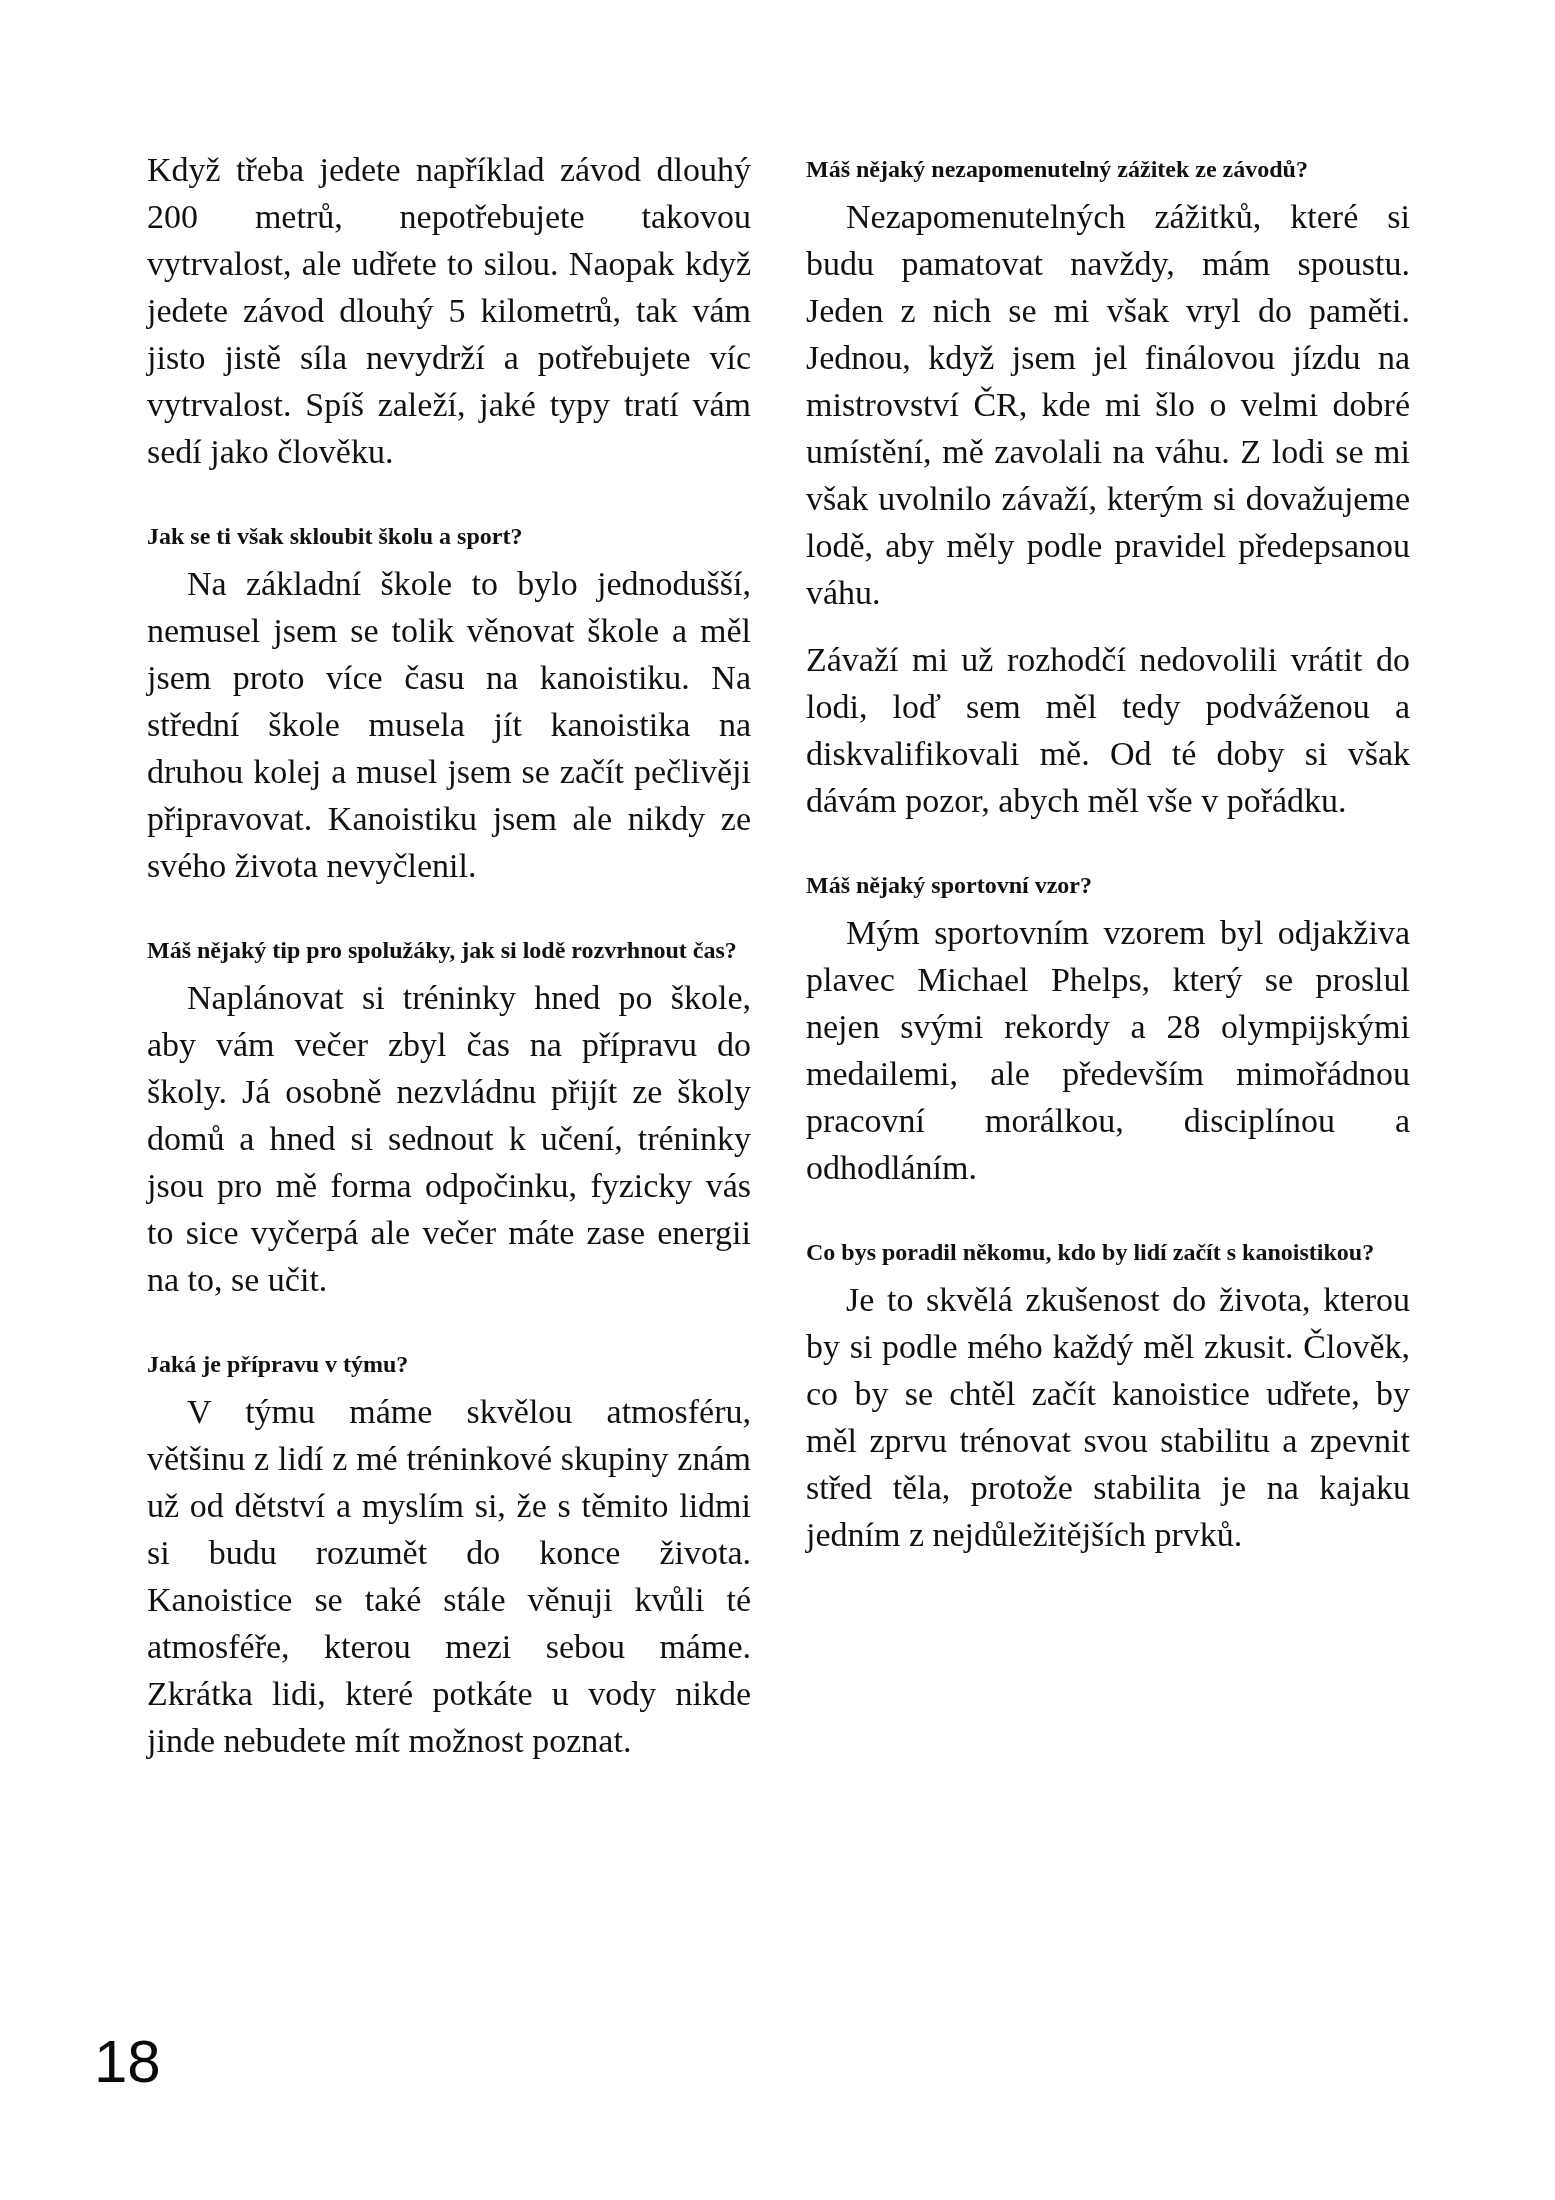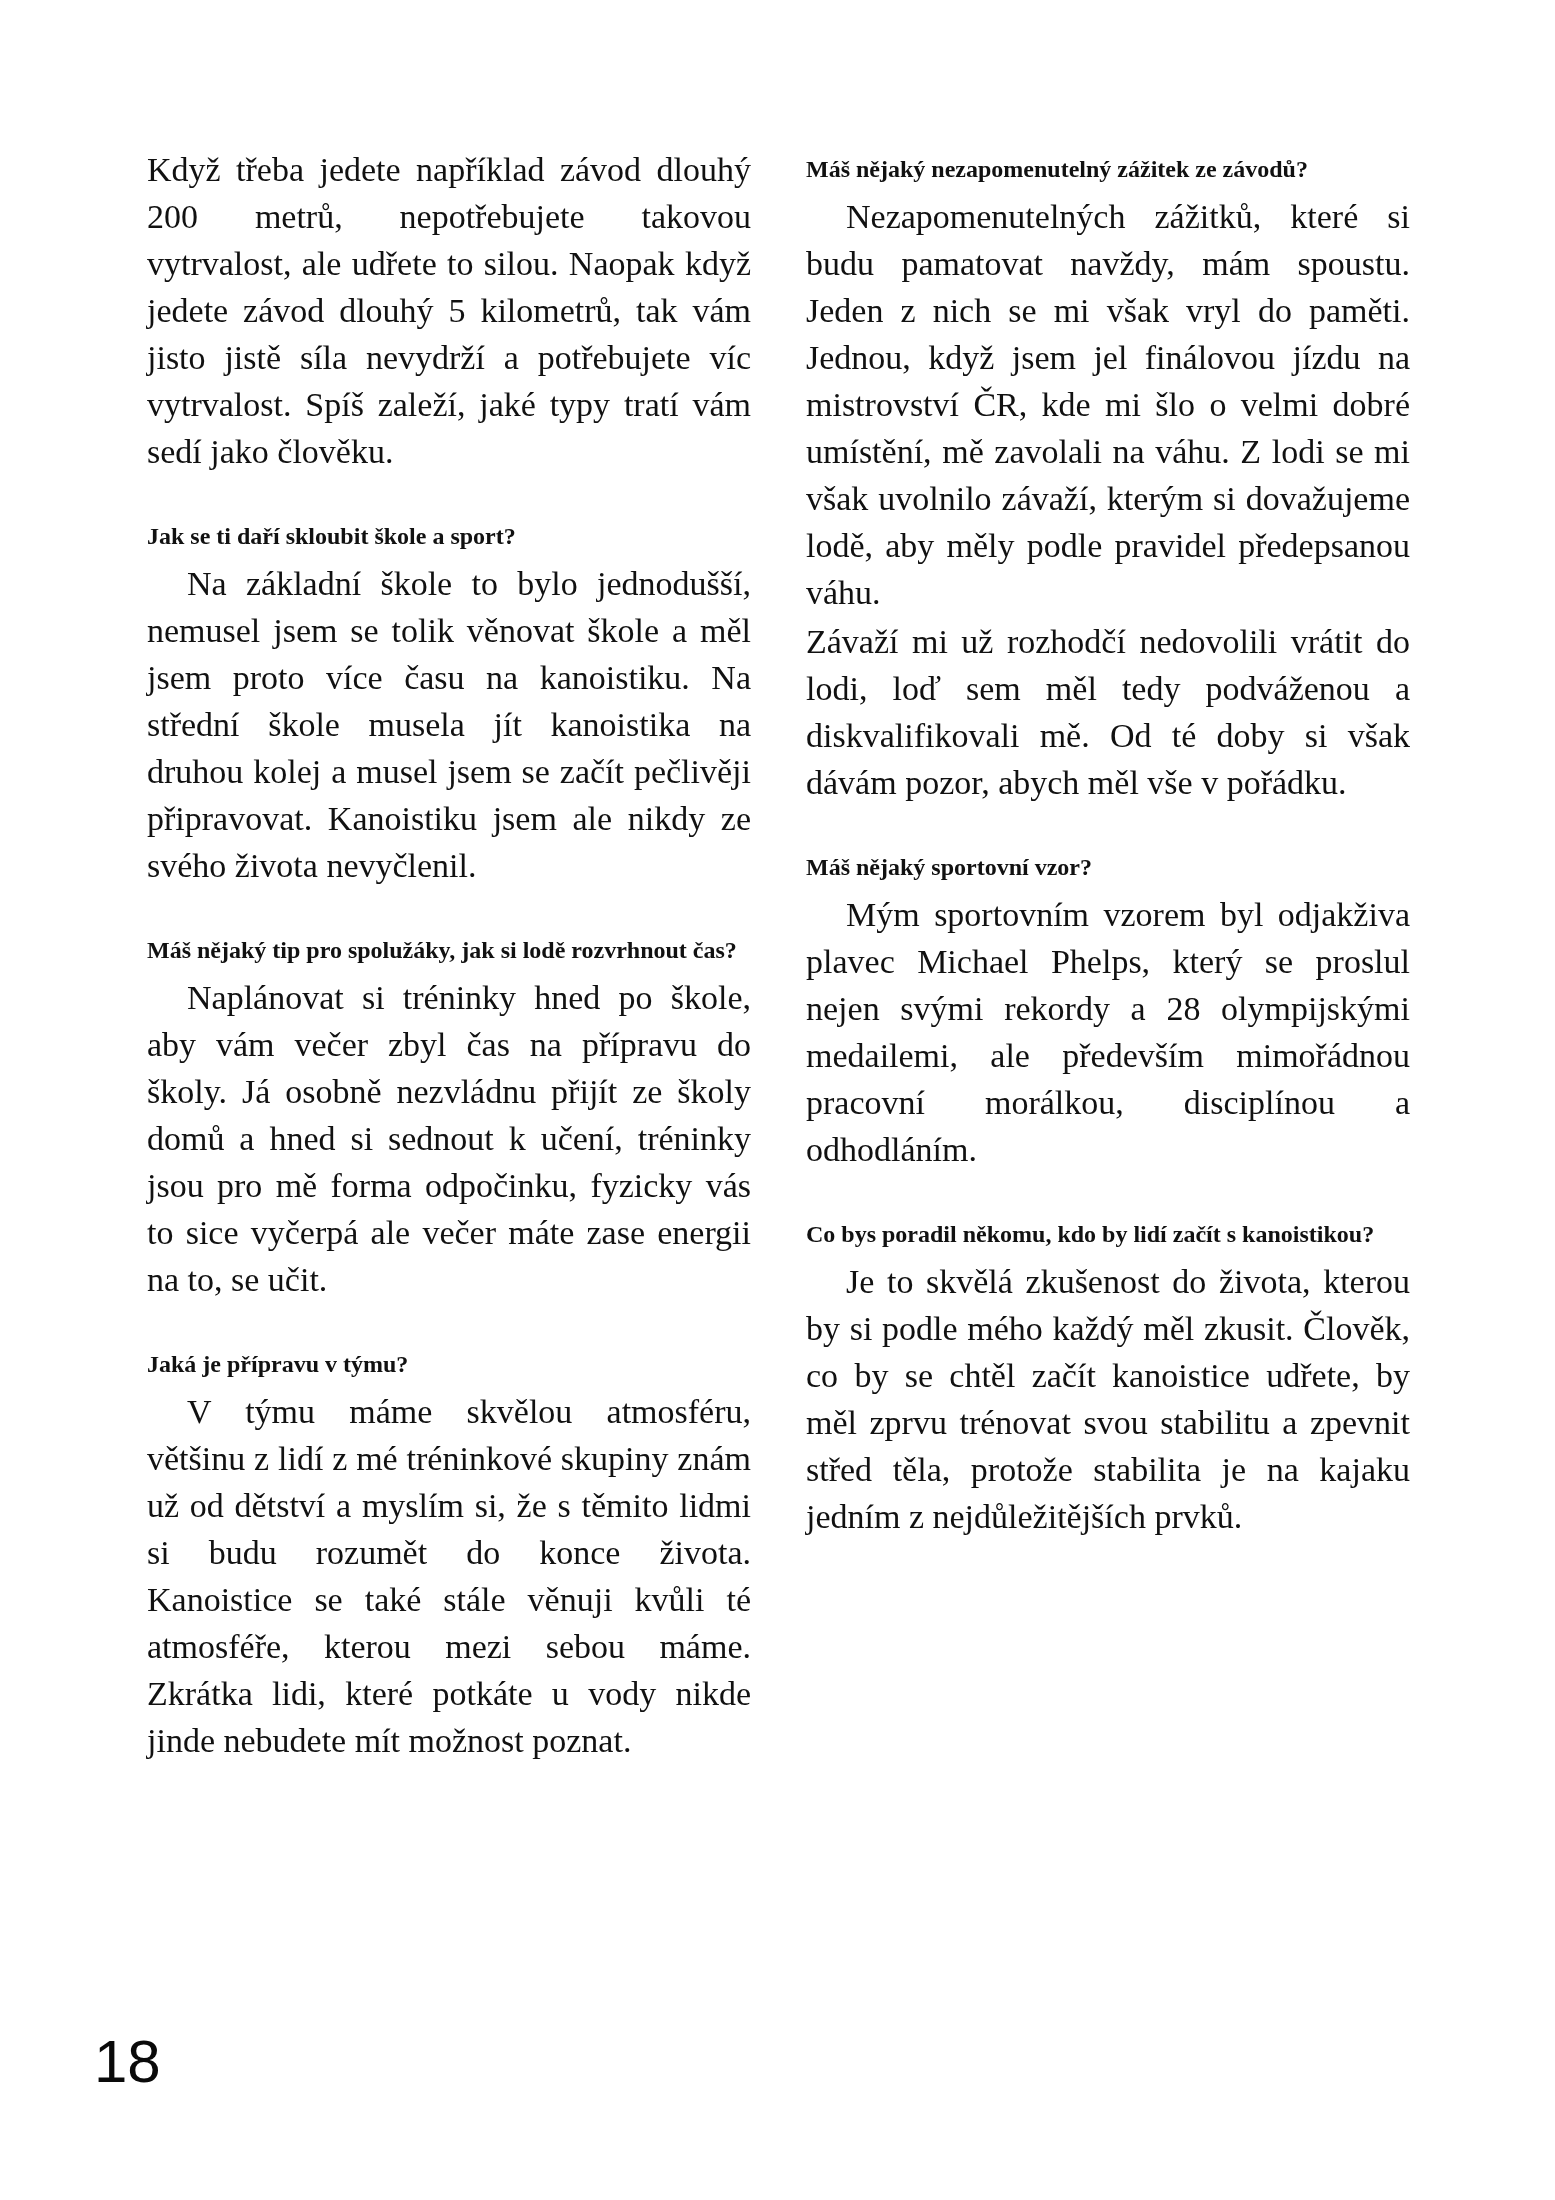--- a/index.html
+++ b/index.html
@@ -36,21 +36,21 @@
     font-size: 34px;
     line-height: 47px;
     text-align: justify;
     text-justify: inter-word;
     hyphens: none;
   }
   .para.indent {
     text-indent: 40px;
   }
   .para.spaced {
-    margin-top: 2px;
+    margin-top: 20px;
   }
   .heading {
     margin: 38px 0 0 0;
     font-size: 24px;
     line-height: 47px;
     font-weight: 700;
     text-align: justify;
     text-justify: inter-word;
   }
   .heading.first {
@@ -70,21 +70,21 @@
 </head>
 <body>
 
 <main class="page">
 
   <section class="columns">
 
     <div class="col">
       <p class="para">Když třeba jedete například závod dlouhý 200 metrů, nepotřebujete takovou vytrvalost, ale udřete to silou. Naopak když jedete závod dlouhý 5 kilometrů, tak vám jisto jistě síla nevydrží a potřebujete víc vytrvalost. Spíš zaleží, jaké typy tratí vám sedí jako člověku.</p>
 
-      <h2 class="heading">Jak se ti daří skloubit škole a sport?</h2>
+      <h2 class="heading">Jak se ti však skloubit školu a sport?</h2>
 
       <p class="para indent">Na základní škole to bylo jednodušší, nemusel jsem se tolik věnovat škole a měl jsem proto více času na kanoistiku. Na střední škole musela jít kanoistika na druhou kolej a musel jsem se začít pečlivěji připravovat. Kanoistiku jsem ale nikdy ze svého života nevyčlenil.</p>
 
       <h2 class="heading">Máš nějaký tip pro spolužáky, jak si lodě rozvrhnout čas?</h2>
 
       <p class="para indent">Naplánovat si tréninky hned po škole, aby vám večer zbyl čas na přípravu do školy. Já osobně nezvládnu přijít ze školy domů a hned si sednout k učení, tréninky jsou pro mě forma odpočinku, fyzicky vás to sice vyčerpá ale večer máte zase energii na to, se učit.</p>
 
       <h2 class="heading">Jaká je přípravu v týmu?</h2>
 
       <p class="para indent">V týmu máme skvělou atmosféru, většinu z lidí z mé tréninkové skupiny znám už od dětství a myslím si, že s těmito lidmi si budu rozumět do konce života. Kanoistice se také stále věnuji kvůli té atmosféře, kterou mezi sebou máme. Zkrátka lidi, které potkáte u vody nikde jinde nebudete mít možnost poznat.</p>

